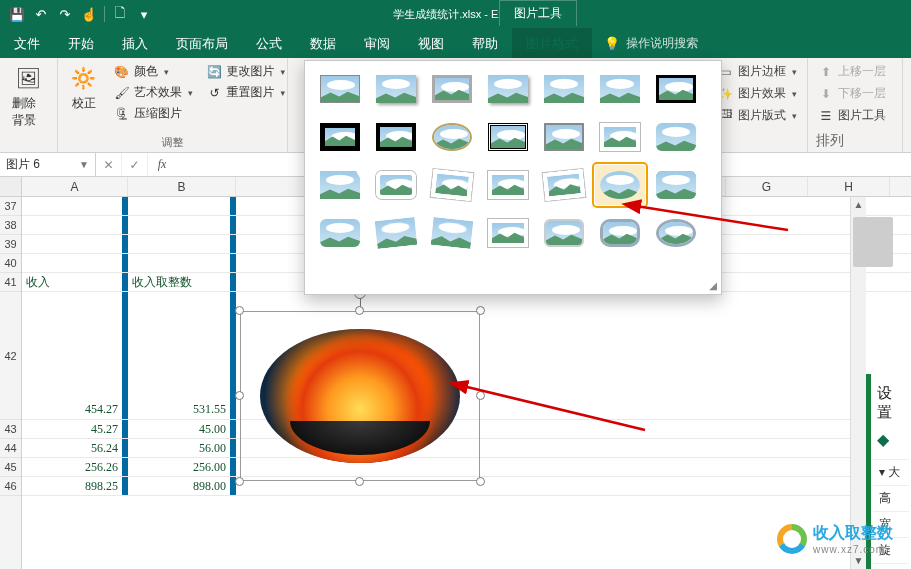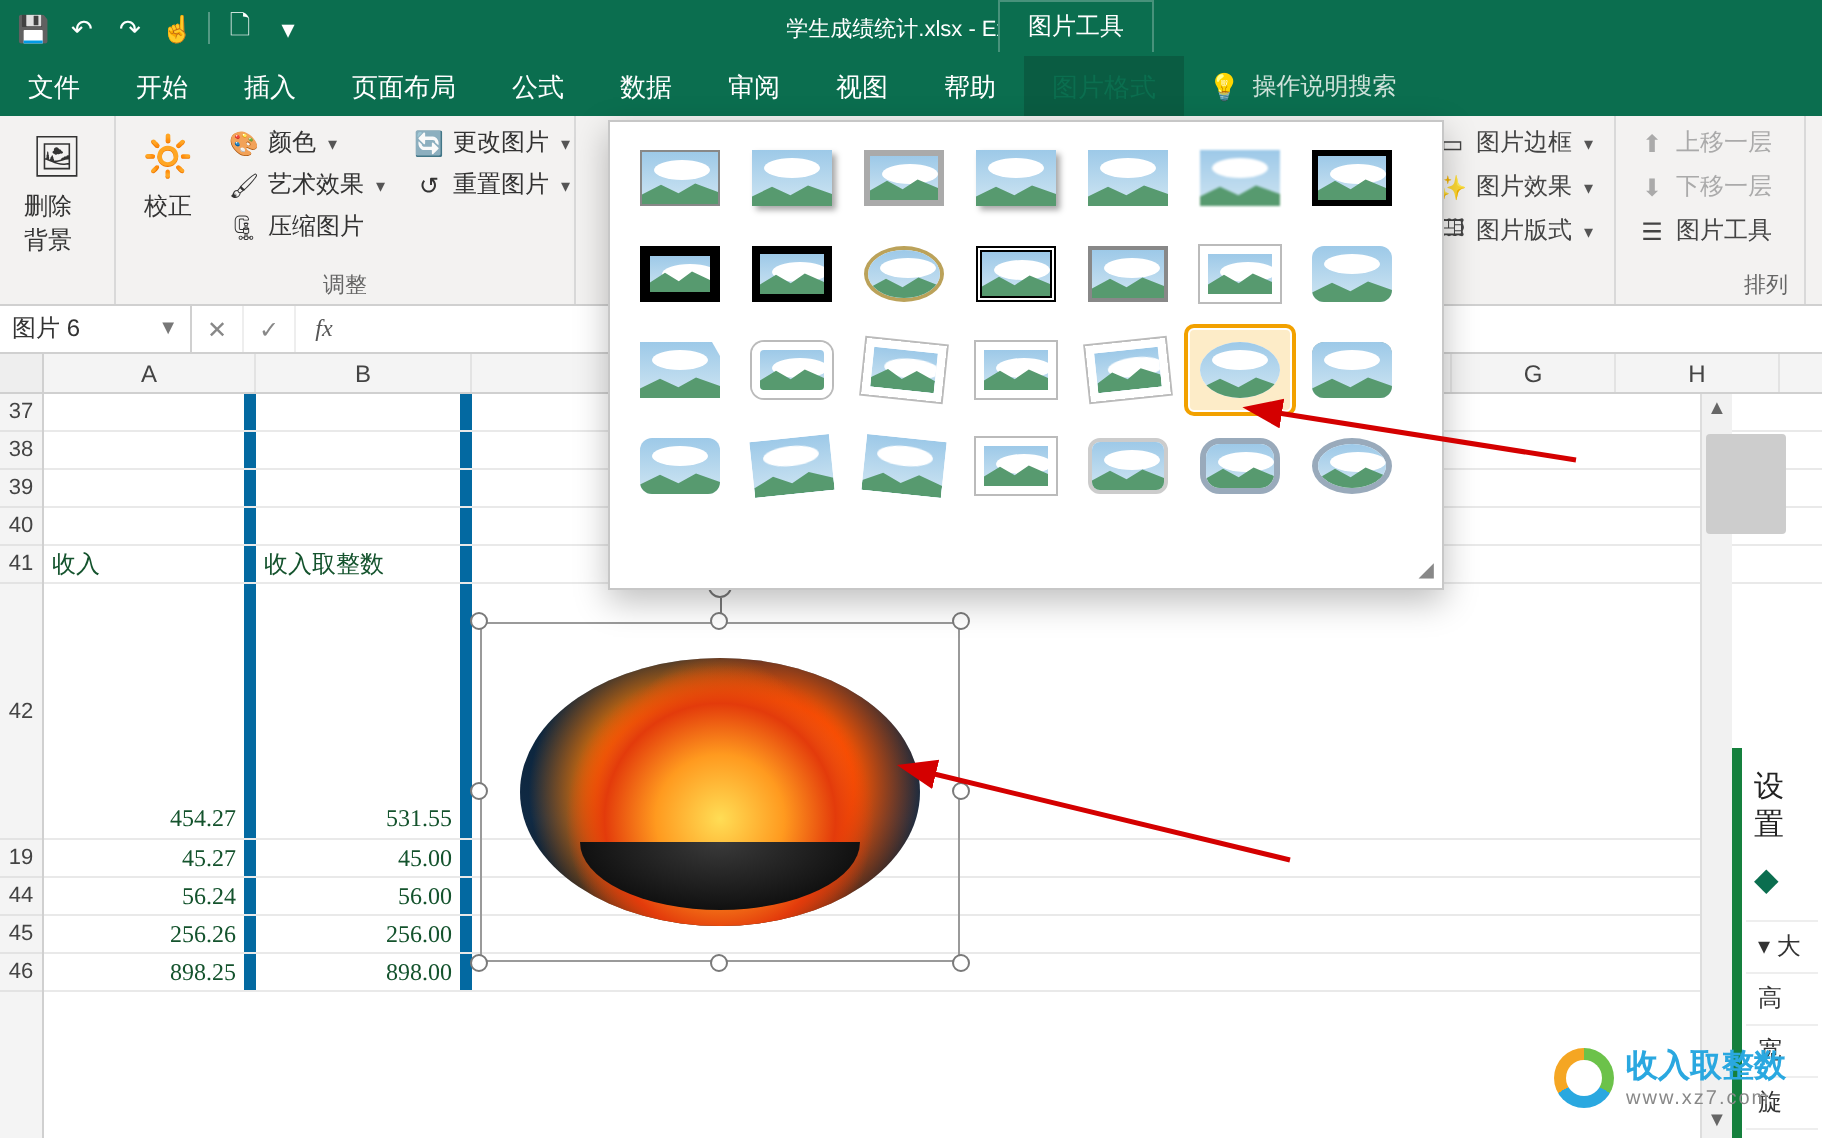--- a/index.html
+++ b/index.html
@@ -53,21 +53,21 @@
 .tilt-l { transform:rotate(-6deg);}
 .tilt-r { transform:rotate(6deg);}
 .reflect::after{content:"";position:absolute;left:0;right:0;bottom:-10px;height:10px;background:linear-gradient(rgba(150,180,200,.4),transparent);}
 .gallery .sel { outline:2px solid #f2a100; outline-offset:1px; background:#fdecc8; border-radius:2px;}
 .gresize { position:absolute; right:4px; bottom:3px; font-size:10px; color:#888;}
 
 
 .rstack { display:flex; flex-direction:column; gap:3px; padding:4px 8px 2px; border-right:1px solid #d9d9d9;}
 .rstack .mini-row { font-size:12px; color:#444;}
 .rstack .mini-row.disabled { color:#aaa;}
-.rstack-label { text-align:right; font-size:11px; color:#666; margin-top:auto;}
+.rstack-label { text-align:left; font-size:14px; color:#666; margin-top:auto;}
 
 
 .fxbar { height:24px; border-bottom:1px solid #d0d0d0; display:flex; align-items:center; font-size:12px; background:#fff;}
 .namebox { width:96px; border-right:1px solid #d0d0d0; padding:0 6px; height:100%; display:flex; align-items:center; justify-content:space-between; color:#333;}
 .namebox .dd { color:#777; font-size:10px;}
 .fxbtn { width:26px; text-align:center; color:#888; border-right:1px solid #eee; height:100%; display:flex; align-items:center; justify-content:center;}
 .fxlabel { width:28px; text-align:center; font-style:italic; font-family:"Times New Roman",serif; color:#555;}
 .fxinput { flex:1; padding:0 6px; color:#333;}
 
 
@@ -477,21 +477,21 @@
 </div>
 
 <div class="grid">
   <div class="rowhdrs">
     <div class="rh">37</div>
     <div class="rh">38</div>
     <div class="rh">39</div>
     <div class="rh">40</div>
     <div class="rh">41</div>
     <div class="rh tall">42</div>
-    <div class="rh">19</div>
+    <div class="rh">43</div>
     <div class="rh">44</div>
     <div class="rh">45</div>
     <div class="rh">46</div>
   </div>
   <div class="cells">
     <div class="row">
         <div class="cell colA"></div>
         <div class="cell colB"></div>
       </div>
     <div class="row">

